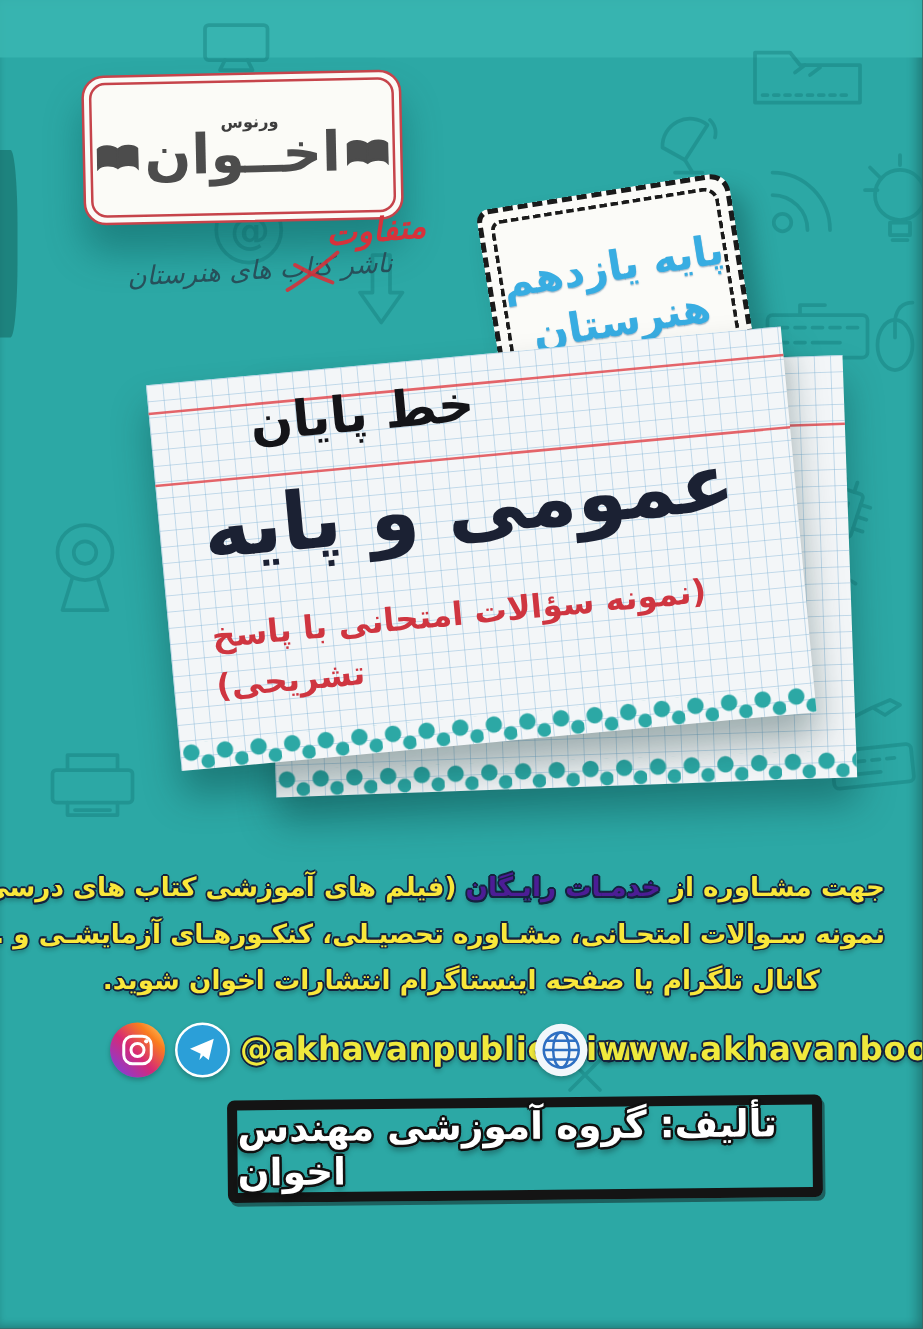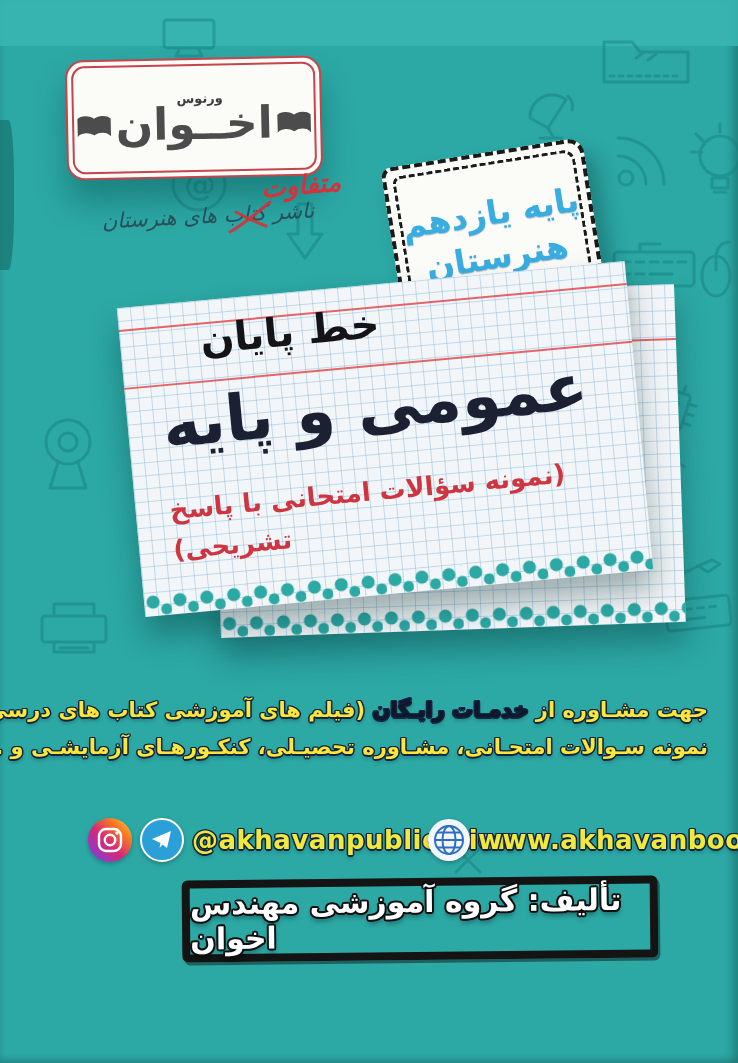--- a/index.html
+++ b/index.html
@@ -60,21 +60,21 @@
               font-size:64px;font-weight:bold;color:#1b2133;letter-spacing:1px;}
   .subtitle{position:absolute;left:34px;top:186px;width:450px;direction:rtl;text-align:left;
             font-size:26px;font-weight:bold;color:#cf3540;line-height:40px;}
 
   
   .promo{position:absolute;left:30px;right:30px;top:692px;direction:rtl;text-align:center;
          font-weight:bold;font-size:21px;line-height:37px;color:#f9e73b;}
   .promo div{white-space:nowrap;}
   .outline-navy{text-shadow:-1.5px 0 #14233f,1.5px 0 #14233f,0 -1.5px #14233f,0 1.5px #14233f,
                 -1px -1px #14233f,1px 1px #14233f,-1px 1px #14233f,1px -1px #14233f,0 3px 4px rgba(0,0,0,.3);}
-  .hl{color:#0f172a;}
+  .hl{color:#4c1d95;}
 
   
   .social{position:absolute;left:0;right:0;top:814px;height:52px;display:flex;align-items:center;}
   .social-left{position:absolute;left:88px;display:flex;align-items:center;gap:8px;}
   .social-right{position:absolute;left:428px;display:flex;align-items:center;gap:8px;}
   .soc-text{font-size:26px;font-weight:bold;color:#f0e93d;letter-spacing:.5px;}
   .ig{width:44px;height:44px;border-radius:50%;background:linear-gradient(45deg,#7b3fe4 5%,#d62976 45%,#fa7e1e 75%,#feda75);
       display:flex;align-items:center;justify-content:center;box-shadow:0 2px 4px rgba(0,0,0,.25);}
   .tg{width:44px;height:44px;border-radius:50%;background:#2b9fd8;border:2px solid #fff;box-sizing:border-box;
       display:flex;align-items:center;justify-content:center;box-shadow:0 2px 4px rgba(0,0,0,.25);}
@@ -203,20 +203,21 @@
   <div class="badge">
     <div class="badge-text">
       <div>پایه یازدهم</div>
       <div>هنرستان</div>
     </div>
   </div>
 
   <div class="promo outline-navy">
     <div><span>جهت مشـاوره از </span><span class="hl">خدمـات رایـگان</span><span> (فیلم های آموزشی کتاب های درسی هنرستان،</span></div>
     <div>نمونه سـوالات امتحـانی، مشـاوره تحصیـلی، کنکـورهـای آزمایشـی و ...) عضـو</div>
+    <div>کانال تلگرام یا صفحه اینستاگرام انتشارات اخوان شوید.</div>
   </div>
 
   <div class="social">
     <div class="social-left">
       <div class="ig">
         <svg width="26" height="26" viewBox="0 0 26 26">
             <rect x="2" y="2" width="22" height="22" rx="7" stroke="#fff" stroke-width="2.4" fill="none"></rect>
             <circle cx="13" cy="13" r="5.2" stroke="#fff" stroke-width="2.4" fill="none"></circle>
             <circle cx="20" cy="6" r="1.7" fill="#fff"></circle>
           </svg>

